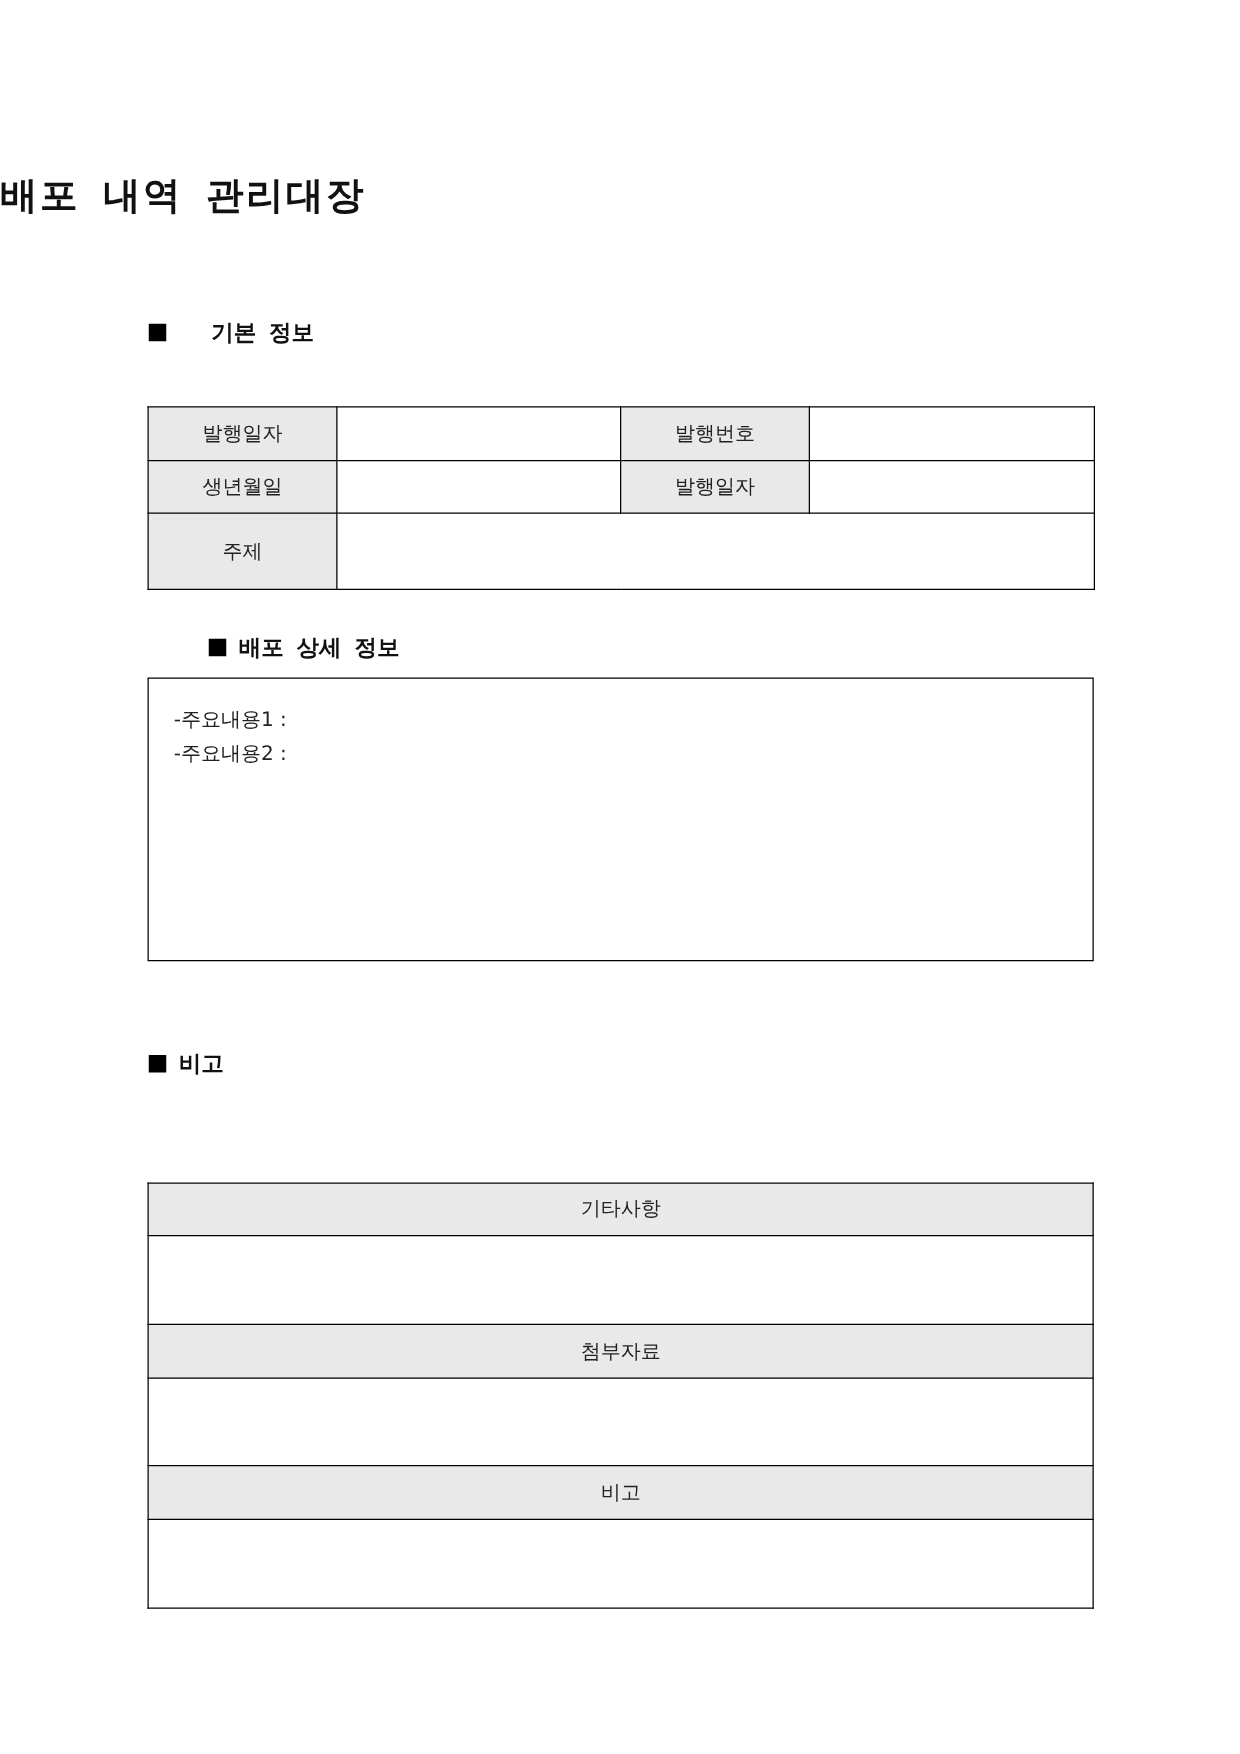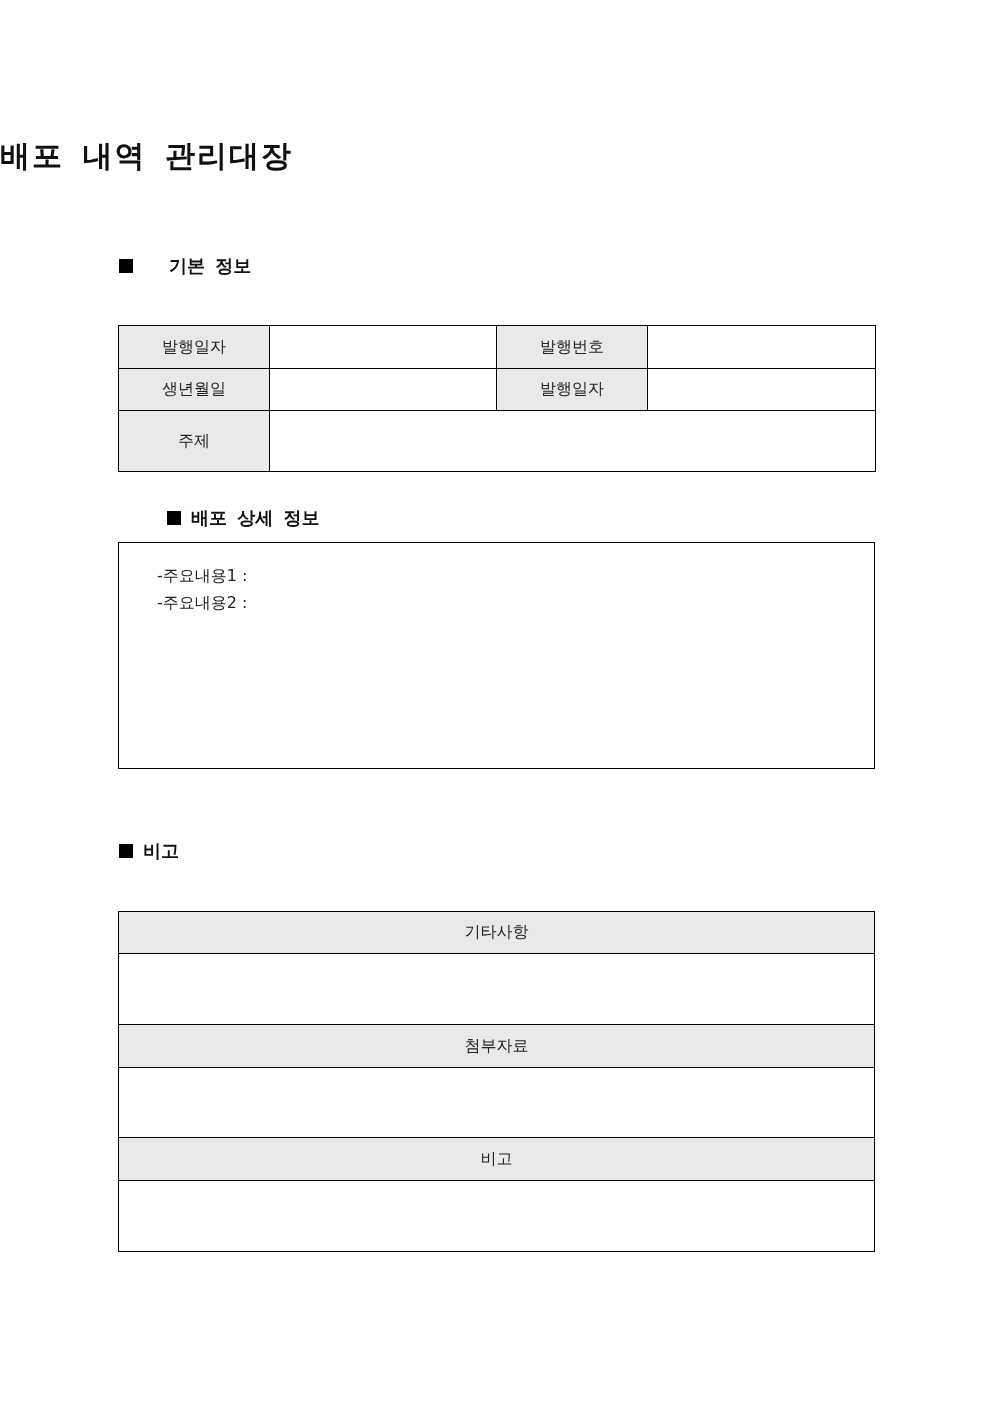--- a/index.html
+++ b/index.html
@@ -24,21 +24,21 @@
   }
   table.grid td {
     border: 1.5px solid #000; font-size: 16px; text-align: center; vertical-align: middle;
     color: #222;
   }
   td.lbl { background: #e9e9e9; }
   td.val { background: #ffffff; }
 
   .detail-box {
     position: absolute; left: 118px; top: 542px; width: 757px; height: 227px;
-    border: 1.5px solid #000; padding: 20px 0 0 38px;
+    border: 1.5px solid #000; padding: 20px 0 0 20px;
   }
   .detail-line { font-size: 16px; line-height: 26.5px; color: #222; }
 </style>
 </head>
 <body>
 
 <div class="title">배포 내역 관리대장</div>
 
 <div class="section-head" style="top:254px;gap:36px;">
   <span class="sq"></span>
@@ -80,21 +80,21 @@
 <div class="detail-box">
   <div class="detail-line">-주요내용1 :</div>
   <div class="detail-line">-주요내용2 :</div>
 </div>
 
 <div class="section-head" style="top:839px;">
   <span class="sq"></span>
   <span>비고</span>
 </div>
 
-<table class="grid" style="top:875px;">
+<table class="grid" style="top:910px;">
   <tbody>
       <tr style="height:42px">
     <td class="lbl">기타사항</td>
   </tr>
   <tr style="height:71px">
     <td class="val"></td>
   </tr>
   <tr style="height:43px">
     <td class="lbl">첨부자료</td>
   </tr>

